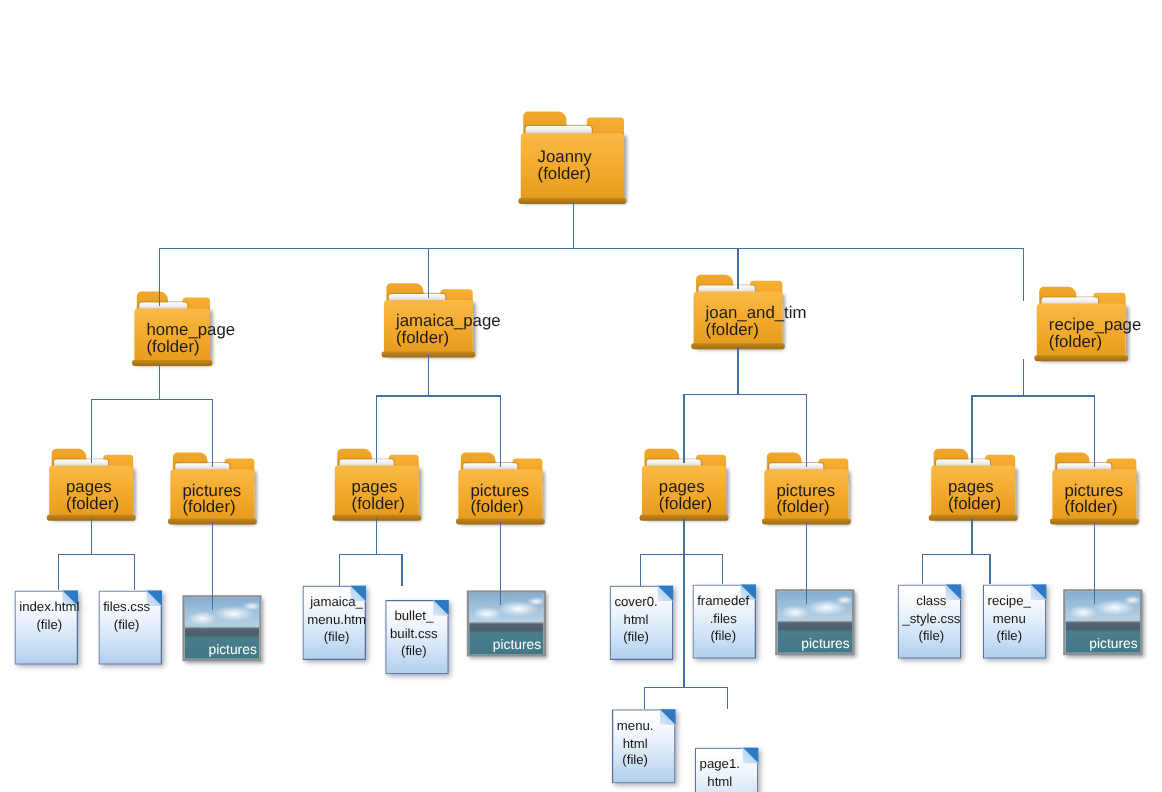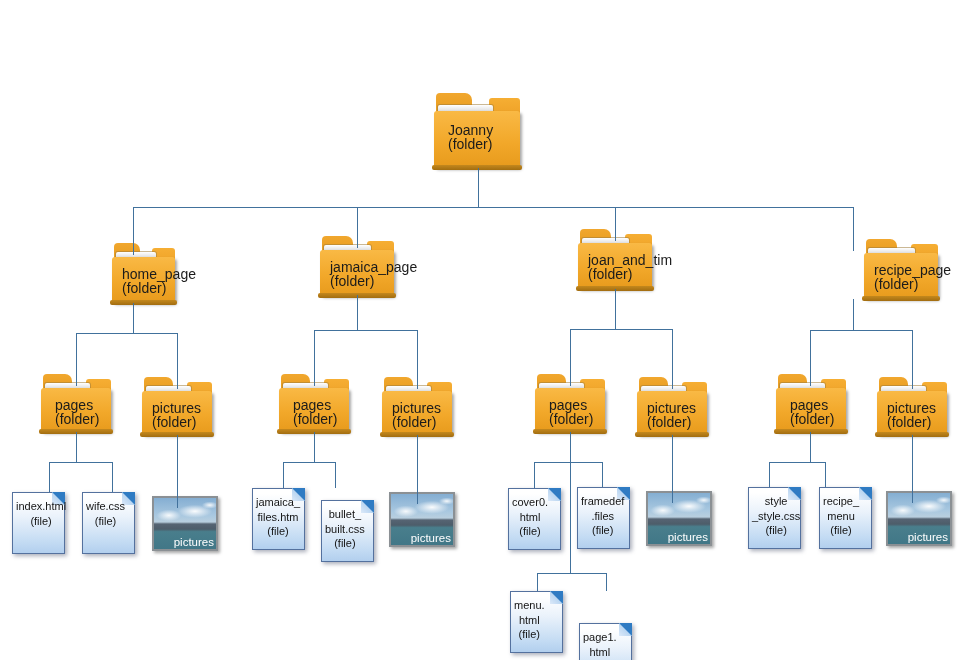--- a/index.html
+++ b/index.html
@@ -206,35 +206,35 @@
     <div class="f-text">
         <span>index.html</span>
         <span></span>
         <span>(file)</span>
       </div>
     <div class="fold"></div>
   </div>
   <div class="file" style="left:82px;top:492px">
     <div class="page"></div>
     <div class="f-text">
-        <span>wife.css</span>
+        <span>files.css</span>
         <span></span>
         <span>(file)</span>
       </div>
     <div class="fold"></div>
   </div>
   <div class="pic" style="left:152px;top:496px">
     <span class="pic-label">pictures</span>
   </div>
 
   <div class="file" style="left:252px;top:488px">
     <div class="page"></div>
     <div class="f-text">
         <span>jamaica_</span>
-        <span>files.htm</span>
+        <span>menu.htm</span>
         <span>(file)</span>
       </div>
     <div class="fold"></div>
   </div>
   <div class="file" style="left:321px;top:500px">
     <div class="page"></div>
     <div class="f-text">
         <span>bullet_</span>
         <span>built.css</span>
         <span>(file)</span>
@@ -281,21 +281,21 @@
         <span>page1.</span>
         <span>html</span>
         <span>(file)</span>
       </div>
     <div class="fold"></div>
   </div>
 
   <div class="file" style="left:748px;top:487px">
     <div class="page"></div>
     <div class="f-text">
-        <span>style</span>
+        <span>class</span>
         <span>_style.css</span>
         <span>(file)</span>
       </div>
     <div class="fold"></div>
   </div>
   <div class="file" style="left:819px;top:487px">
     <div class="page"></div>
     <div class="f-text">
         <span>recipe_</span>
         <span>menu</span>

